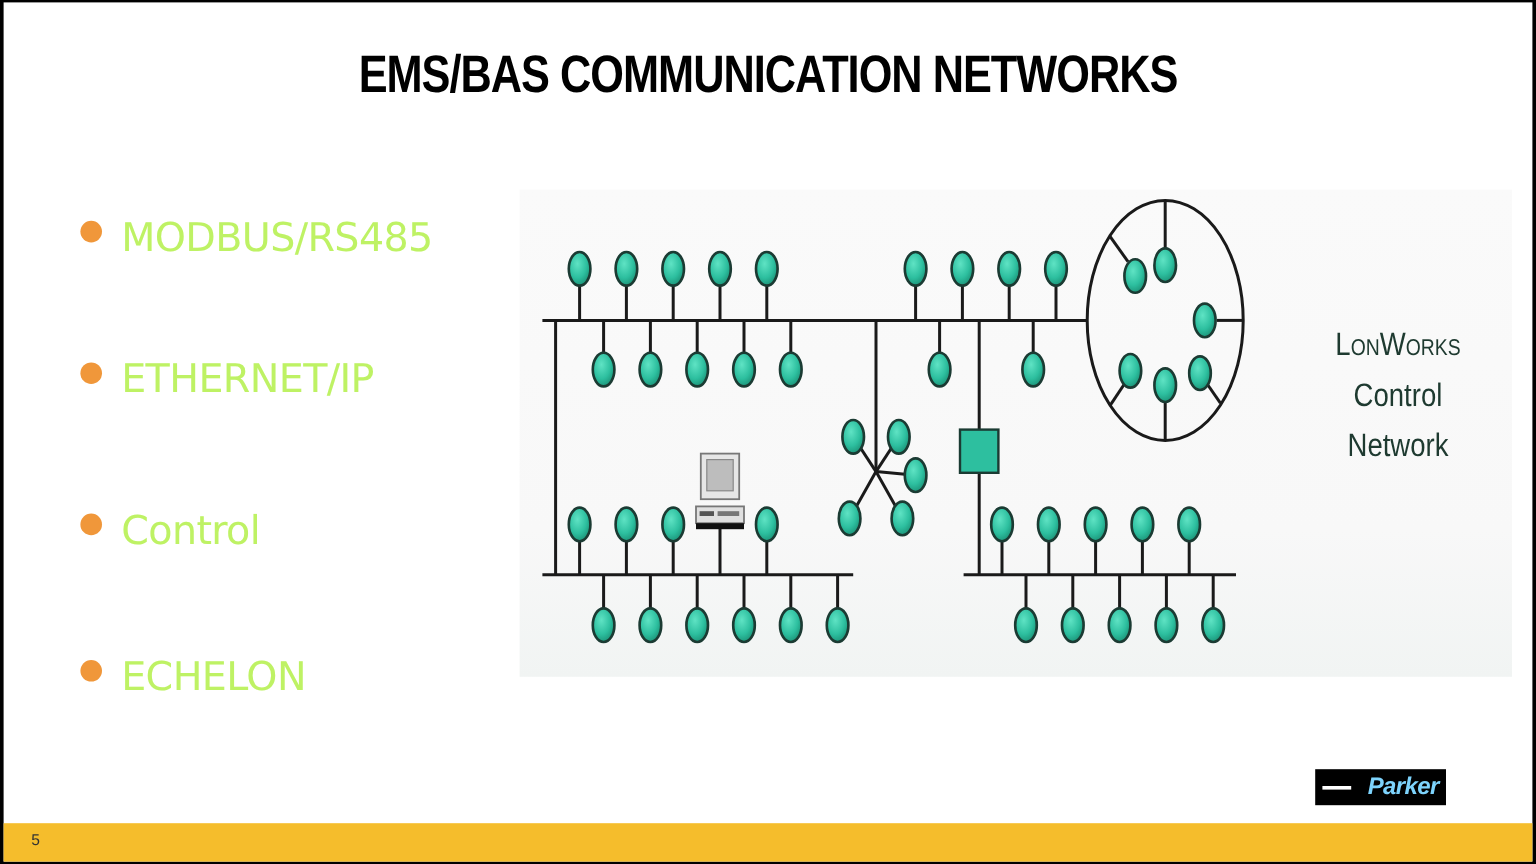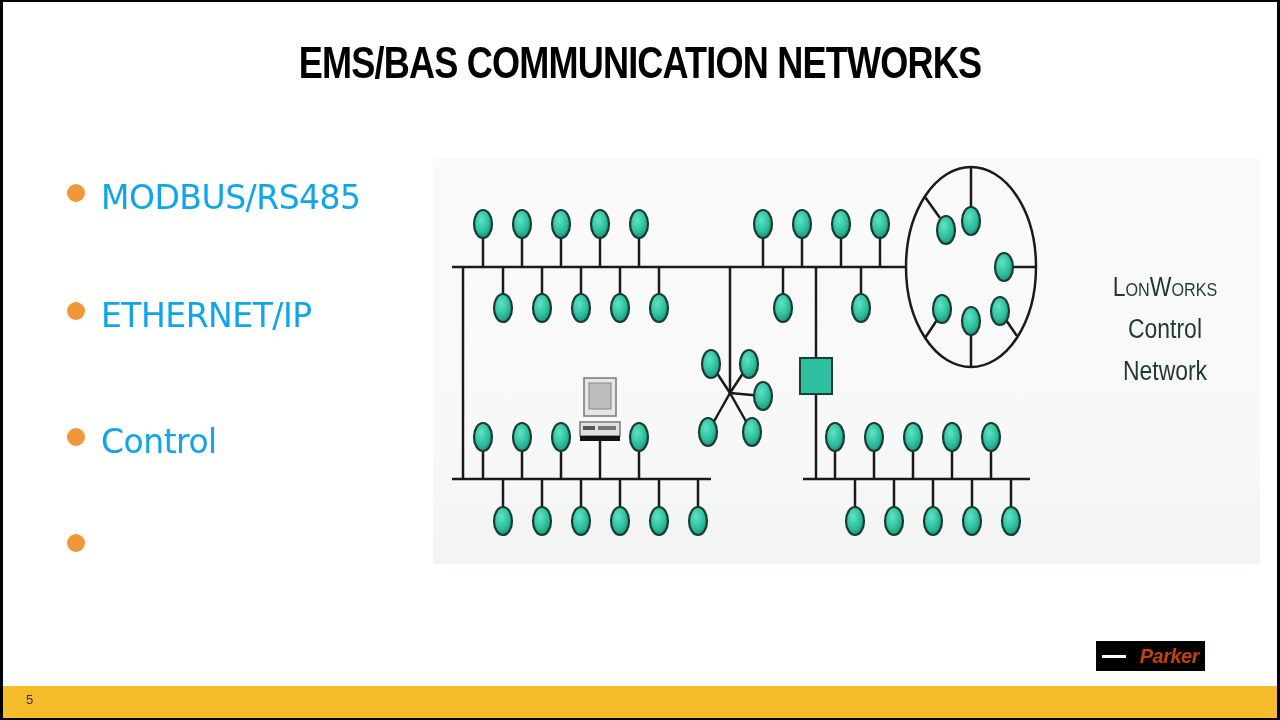--- a/index.html
+++ b/index.html
@@ -2,29 +2,29 @@
 <html><head>
 <meta charset="utf-8">
 <style>
   html, body { margin:0; padding:0; }
   body { width:1280px; height:720px; background:#000; position:relative; overflow:hidden; font-family:"Liberation Sans", sans-serif; }
   .slide { position:absolute; left:3px; top:2px; width:1274px; height:716px; background:#ffffff; overflow:hidden; }
   .title { position:absolute; left:0; top:38px; width:1280px; text-align:center; font-family:"Liberation Sans", sans-serif; font-weight:bold; font-size:44px; letter-spacing:-1px; color:#000; transform:scaleX(0.82); transform-origin:center; }
   .bullets { position:absolute; left:0; top:0; }
   .bullet { position:absolute; left:67px; display:flex; align-items:center; }
   .dot { width:18px; height:18px; border-radius:50%; background:#f0973a; margin-right:16px; margin-top:-10px; }
-  .btext { font-family:"DejaVu Sans", sans-serif; font-size:33px; color:#0ea5e9; letter-spacing:-0.5px; }
+  .btext { font-family:"DejaVu Sans", sans-serif; font-size:33px; color:#bef264; letter-spacing:-0.5px; }
   .diagram { position:absolute; left:433px; top:158px; width:827px; height:406px; background:linear-gradient(180deg,#fafafa 0%,#f8f8f8 70%,#f1f4f3 100%); }
   .lon-label { position:absolute; left:1080px; top:266px; width:170px; text-align:center; color:#1e3a30; font-family:"Liberation Sans", sans-serif; font-size:27px; line-height:42px; transform:scaleX(0.85); transform-origin:center; }
   .lon-label .l1 { font-variant:small-caps; }
   .footer { position:absolute; left:3px; top:686px; width:1274px; height:32px; background:#f5bd2c; }
   .page-num { position:absolute; left:26px; top:692px; font-size:13px; color:#333; font-family:"Liberation Sans", sans-serif; }
   .logo { position:absolute; left:1096px; top:641px; width:109px; height:30px; background:#000; display:flex; align-items:center; justify-content:flex-end; }
   .logo .dash { position:absolute; left:6px; top:14px; width:24px; height:3px; background:#fff; }
-  .logo .ltext { color:#c2410c; font-weight:bold; font-style:italic; font-size:20px; margin-right:6px; letter-spacing:-0.5px; font-family:"Liberation Sans", sans-serif; }
+  .logo .ltext { color:#7dd3fc; font-weight:bold; font-style:italic; font-size:20px; margin-right:6px; letter-spacing:-0.5px; font-family:"Liberation Sans", sans-serif; }
   svg { position:absolute; left:0; top:0; }
 </style>
 </head>
 <body>
 
 <div class="slide"></div>
 
 <div class="title">EMS/BAS COMMUNICATION NETWORKS</div>
 
 <div class="bullets">
@@ -35,20 +35,21 @@
   <div class="bullet" style="top:296px">
     <span class="dot"></span>
     <span class="btext">ETHERNET/IP</span>
   </div>
   <div class="bullet" style="top:422px">
     <span class="dot"></span>
     <span class="btext">Control</span>
   </div>
   <div class="bullet" style="top:544px">
     <span class="dot"></span>
+    <span class="btext">ECHELON</span>
   </div>
 </div>
 
 <div class="diagram"></div>
 
 <svg id="net" width="1280" height="720">
   <defs>
     <radialGradient id="ng" cx="40%" cy="35%" r="70%">
       <stop offset="0%" stop-color="#5fe3c4"></stop>
       <stop offset="60%" stop-color="#2dbf9f"></stop>

